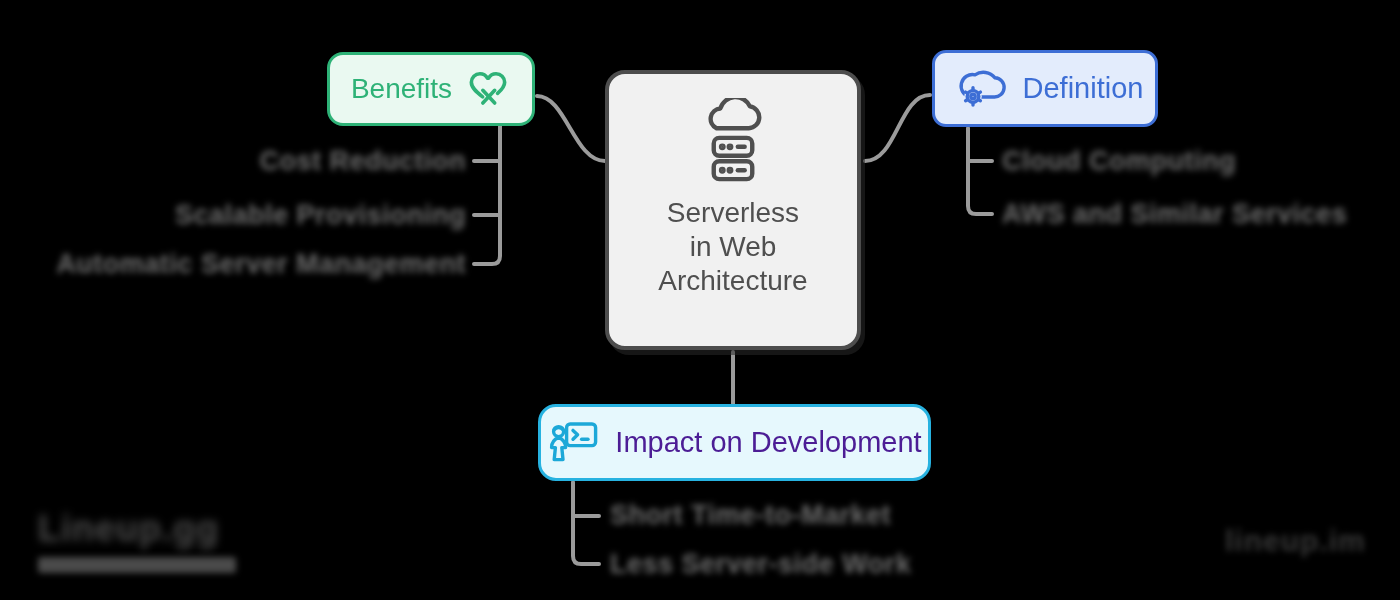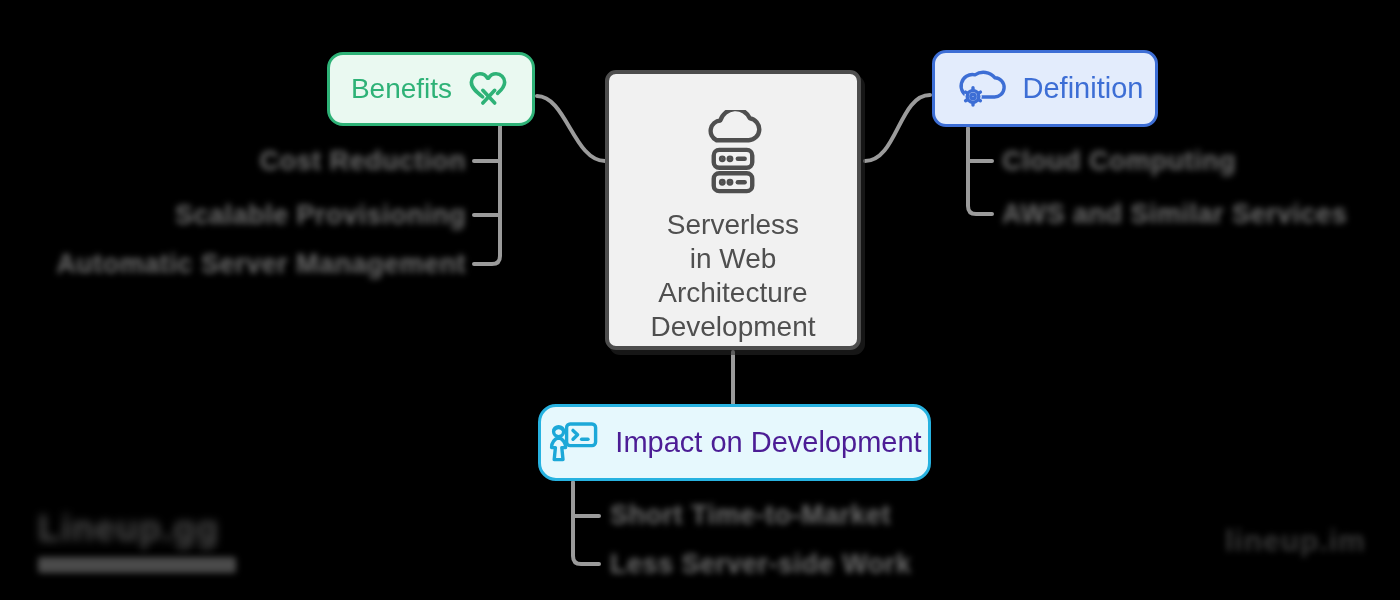--- a/index.html
+++ b/index.html
@@ -20,22 +20,22 @@
   
   #node-definition{left:932px;top:50px;width:226px;height:77px;
     background:#e3ecfc;border:3px solid #3d6ed5;border-radius:14px;gap:14px;padding-left:8px;}
   #node-definition .label{color:#3d6ed5;font-size:29px;}
   
   #node-impact{left:538px;top:404px;width:393px;height:77px;
     background:#e6f8fd;border:3px solid #27b2e0;border-radius:18px;gap:14px;}
   #node-impact .label{color:#4c1d95;font-size:29px;}
   
   #node-center{left:605px;top:70px;width:256px;height:280px;
-    background:#f1f1f1;border:4px solid #4d4d4d;border-radius:11px;
-    flex-direction:column;justify-content:flex-start;padding-top:36px;
+    background:#f1f1f1;border:4px solid #4d4d4d;border-radius:20px;
+    flex-direction:column;justify-content:flex-start;padding-top:24px;
     box-shadow:4px 5px 0 rgba(40,40,40,.55);}
   #node-center .title{
     margin-top:10px;color:#4f4f4f;font-size:28px;line-height:34px;
     text-align:center;font-weight:400;}
   
   .topic{
     position:absolute;white-space:nowrap;font-size:27px;font-weight:700;
     color:#6e6e6e;filter:blur(3.2px);letter-spacing:.5px;}
   .topic.right-align{text-align:right;}
   
@@ -74,21 +74,20 @@
       <circle cx="21.8" cy="35.5" r="0.9" fill="#4f4f4f"></circle>
       <circle cx="16.2" cy="52.5" r="0.9" fill="#4f4f4f"></circle>
       <circle cx="21.8" cy="52.5" r="0.9" fill="#4f4f4f"></circle>
       <path d="M27.5 35.5 h5"></path>
       <path d="M27.5 52.5 h5"></path>
     </svg>
     <div class="title">
       <div>Serverless</div>
       <div>in Web</div>
       <div>Architecture</div>
-      <div>Development</div>
     </div>
   </div>
 
   <div class="node" id="node-benefits">
     <span class="label">Benefits</span>
     <svg class="icon" width="46" height="44" viewBox="0 0 24 23" fill="none" stroke="#2eb277" stroke-width="1.9" stroke-linecap="round" stroke-linejoin="round">
       <path d="M9.2 15.6 C6.2 13.3 3.3 11 3.3 8 C3.3 5.5 5.3 3.5 7.8 3.5 C9.5 3.5 10.9 4.4 11.7 5.8"></path>
       <path d="M12.3 5.8 C13.1 4.4 14.5 3.5 16.2 3.5 C18.7 3.5 20.7 5.5 20.7 8 C20.7 10.2 19.1 12 17 13.8"></path>
       <path d="M9.3 12.2 L15.5 18.8"></path>
       <path d="M15.5 12.2 L9.3 18.8"></path>

